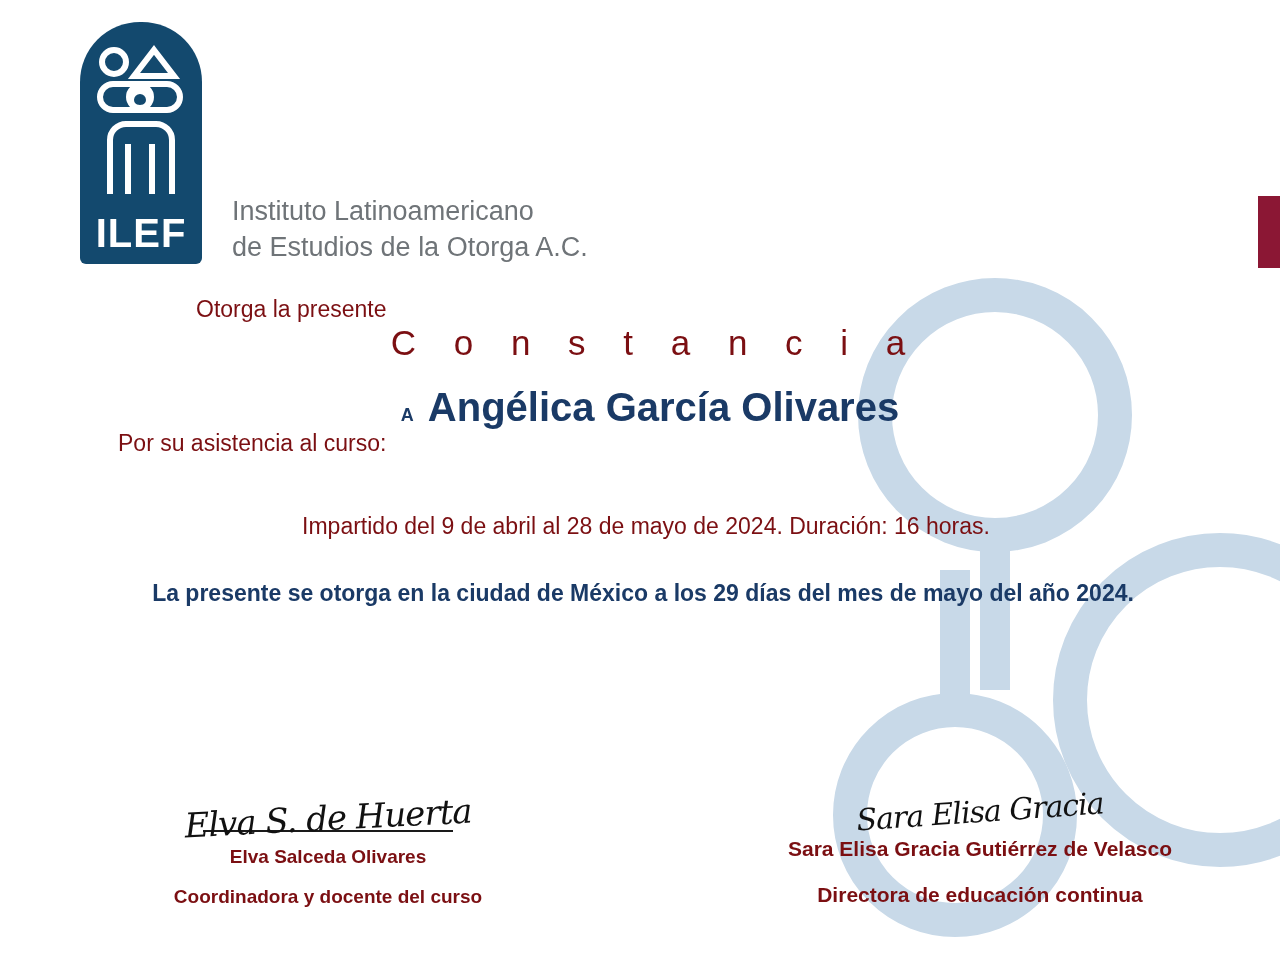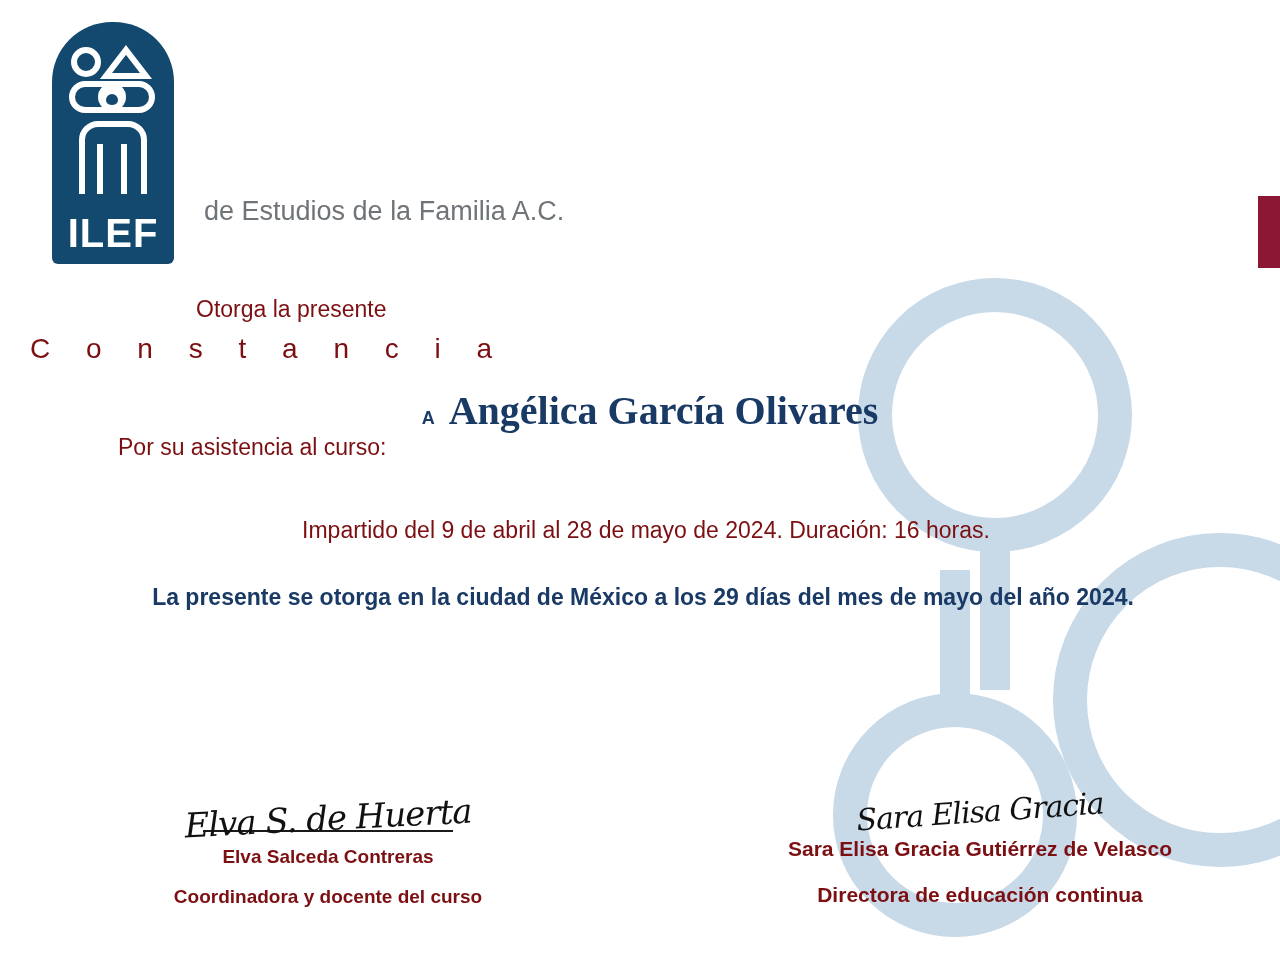--- a/index.html
+++ b/index.html
@@ -32,21 +32,21 @@
     top: 196px;
     width: 22px;
     height: 72px;
     background: #8b1734;
     z-index: 3;
   }
 
   
   .logo-area {
     position: absolute;
-    left: 52px;
+    left: 80px;
     top: 22px;
     display: flex;
     align-items: flex-start;
     z-index: 2;
   }
   .logo-mark {
     width: 122px;
     height: 242px;
     background: #13496e;
     border-radius: 60px 60px 6px 6px;
@@ -91,44 +91,42 @@
     z-index: 2;
   }
 
   .line-otorga {
     color: #7b0f12;
     font-size: 23px;
     margin-left: 196px;
   }
   .title-constancia {
     color: #7b0f12;
-    font-size: 28px;
+    font-size: 35px;
     letter-spacing: 14px;
-    text-align: left;
-    margin-top: 10px;
+    text-align: center;
     margin-left: 30px;
   }
   .row-a {
     display: flex;
     align-items: baseline;
     justify-content: center;
     margin-top: 22px;
     margin-left: 20px;
   }
   .row-a .a-letter {
     color: #1a3a66;
     font-size: 18px;
     font-weight: bold;
     margin-right: 14px;
   }
   .row-a .recipient {
     color: #1a3a66;
     font-size: 40px;
     font-weight: bold;
-    font-family: Liberation Serif, serif;
   }
   .line-asistencia {
     color: #7b0f12;
     font-size: 23px;
     margin-left: 118px;
   }
   .course-title {
     color: #1f4e79;
     font-size: 38px;
     text-align: center;
@@ -234,41 +232,42 @@
           <path d="M16 150 L16 96 a16 16 0 0 1 16 -16 h30 a16 16 0 0 1 16 16 L78 150"></path>
           <path d="M34 150 L34 100"></path>
           <path d="M58 150 L58 100"></path>
           <circle cx="46" cy="56" r="9"></circle>
         </g>
       </svg>
     </div>
     <div class="ilef-text">ILEF</div>
   </div>
   <div class="logo-words">
-    <div>de Estudios de la Familia A.C.</div>
+    <div>Instituto Latinoamericano</div>
+    <div>de Estudios de la Otorga A.C.</div>
   </div>
 </div>
 
 <div class="cert-body">
   <div class="line-otorga">Otorga la presente</div>
   <div class="title-constancia">C o n s t a n c i a</div>
   <div class="row-a">
     <span class="a-letter">A</span>
     <span class="recipient">Angélica García Olivares</span>
   </div>
   <div class="line-asistencia">Por su asistencia al curso:</div>
   <div class="line-impartido">Impartido del 9 de abril al 28 de mayo de 2024. Duración: 16 horas.</div>
   <div class="line-lugar">La  presente se otorga en la ciudad de México a los 29 días del mes de mayo del año 2024.</div>
 </div>
 
 <div class="signatures">
   <div class="sig sig-left">
     <div class="sig-script">Elva S. de Huerta</div>
     <div class="sig-rule"></div>
-    <div class="sig-name">Elva Salceda Contreras</div>
+    <div class="sig-name">Elva Salceda Olivares</div>
     <div class="sig-role">Coordinadora y docente del curso</div>
   </div>
   <div class="sig sig-right">
     <div class="sig-script">Sara Elisa Gracia</div>
     <div class="sig-name">Sara Elisa Gracia Gutiérrez de Velasco</div>
     <div class="sig-role">Directora de educación continua</div>
   </div>
 </div>
 
 </body></html>

